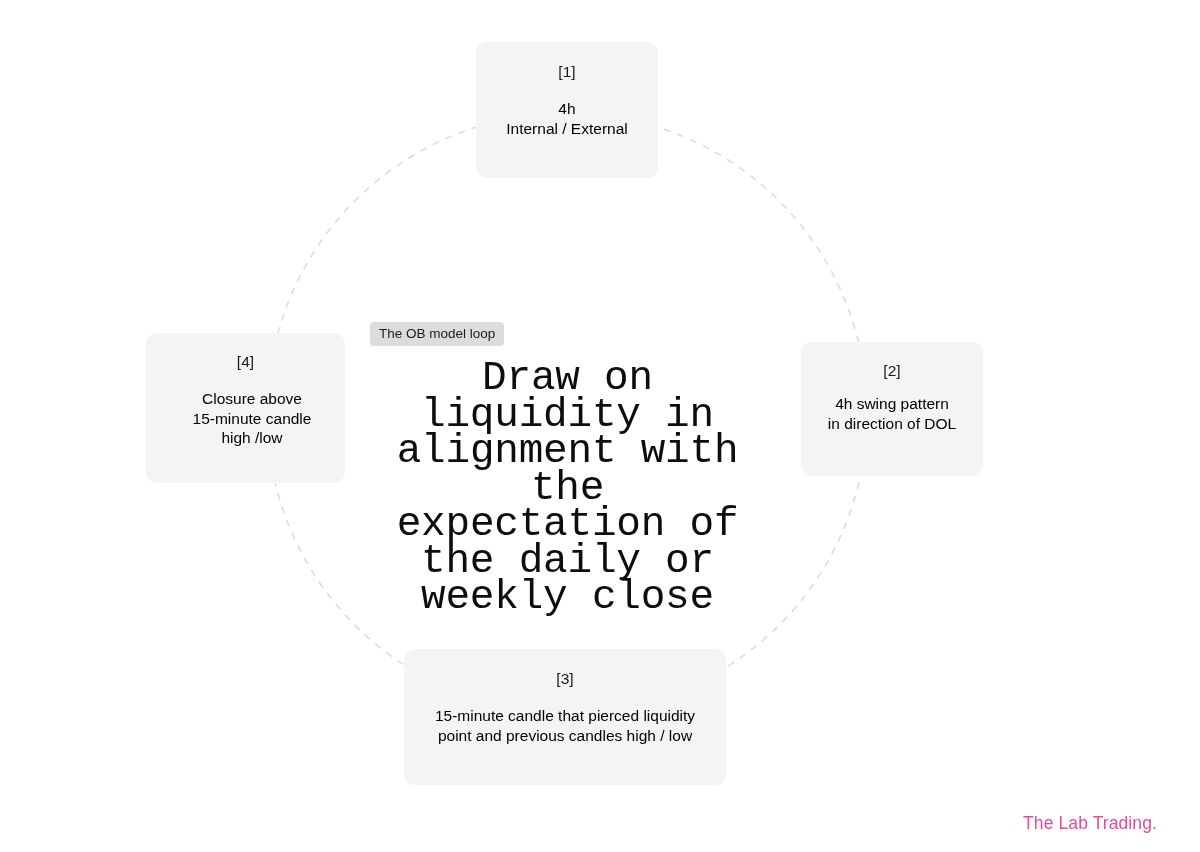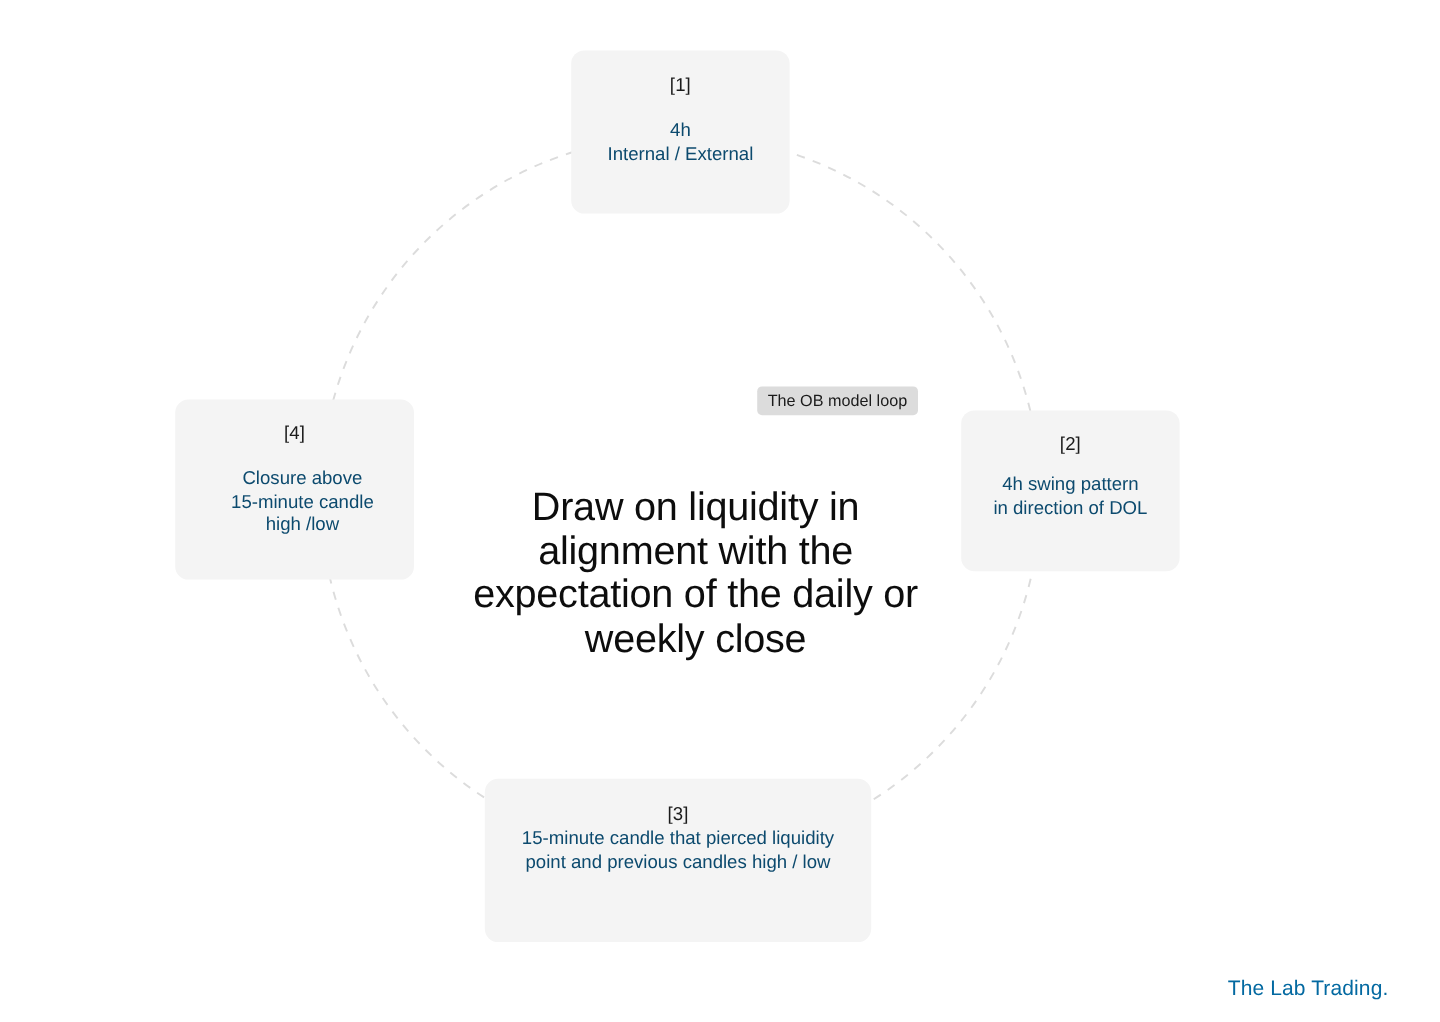--- a/index.html
+++ b/index.html
@@ -45,21 +45,21 @@
   .node-index {
     font-size: 15.5px;
     line-height: 1.3;
     color: #1b1b1b;
     letter-spacing: 0.1px;
   }
 
   .node-body {
     font-size: 15.5px;
     line-height: 19.5px;
-    color: #0c4a6e;
+    color: #000000;
     white-space: pre-line;
   }
 
   #node-1 {
     left: 476px; top: 42px;
     width: 182px; height: 136px;
     padding-top: 20px;
   }
   #node-1 .node-body { margin-top: 17px; }
 
@@ -68,70 +68,70 @@
     width: 182px; height: 134px;
     padding-top: 19px;
   }
   #node-2 .node-body { margin-top: 13px; }
 
   #node-3 {
     left: 404px; top: 649px;
     width: 322px; height: 136px;
     padding-top: 20px;
   }
-  #node-3 .node-body { }
+  #node-3 .node-body { margin-top: 17px; }
 
   #node-4 {
     left: 146px; top: 333px;
     width: 199px; height: 150px;
     padding-top: 19px;
   }
   #node-4 .node-body { margin-top: 17px; margin-left: 13px; }
 
   
   #center-block {
     position: absolute;
     left: 370px;
     top: 322px;
     width: 395px;
     display: flex;
     flex-direction: column;
-    align-items: flex-end;
+    align-items: flex-start;
     text-align: center;
-    gap: 44px;
   }
 
   #center-badge {
     display: inline-block;
     background: #dcdcdc;
     border-radius: 4px;
     padding: 4px 9px 5px 9px;
     font-size: 13.5px;
     line-height: 15px;
     color: #1b1b1b;
   }
 
   #center-title {
     margin-top: 14px;
-    font-size: 33px;
+    font-size: 41px;
     line-height: 36.5px;
     font-weight: 400;
     color: #0d0d0d;
     letter-spacing: -0.2px;
     white-space: pre-line;
+    font-family: Liberation Mono, monospace;
   }
 
   
   #footer-wordmark {
     position: absolute;
     right: 43px;
     bottom: 18px;
     font-size: 17.5px;
     line-height: 22px;
-    color: #0369a1;
+    color: #ec4899;
     letter-spacing: 0.1px;
   }
 </style>
 </head>
 <body>
 
 <div id="canvas">
 
   <svg id="loop-svg" viewBox="0 0 1200 852" xmlns="http://www.w3.org/2000/svg">
     <circle cx="567" cy="413" r="300" fill="none" stroke="#dcdcdc" stroke-width="1.6" stroke-dasharray="7 7" stroke-linecap="butt"></circle>

